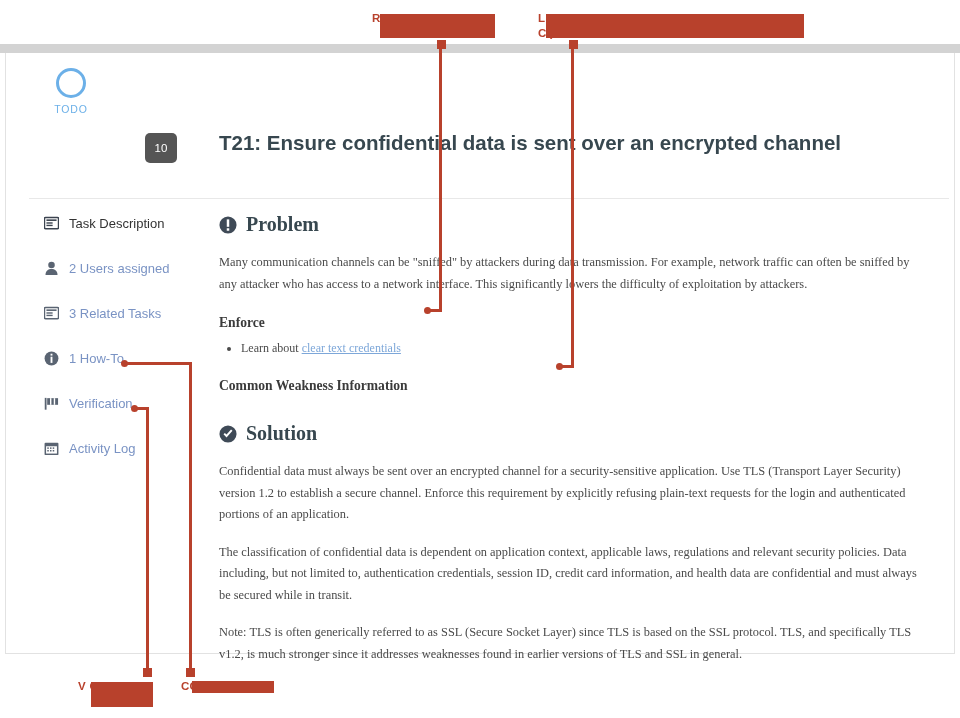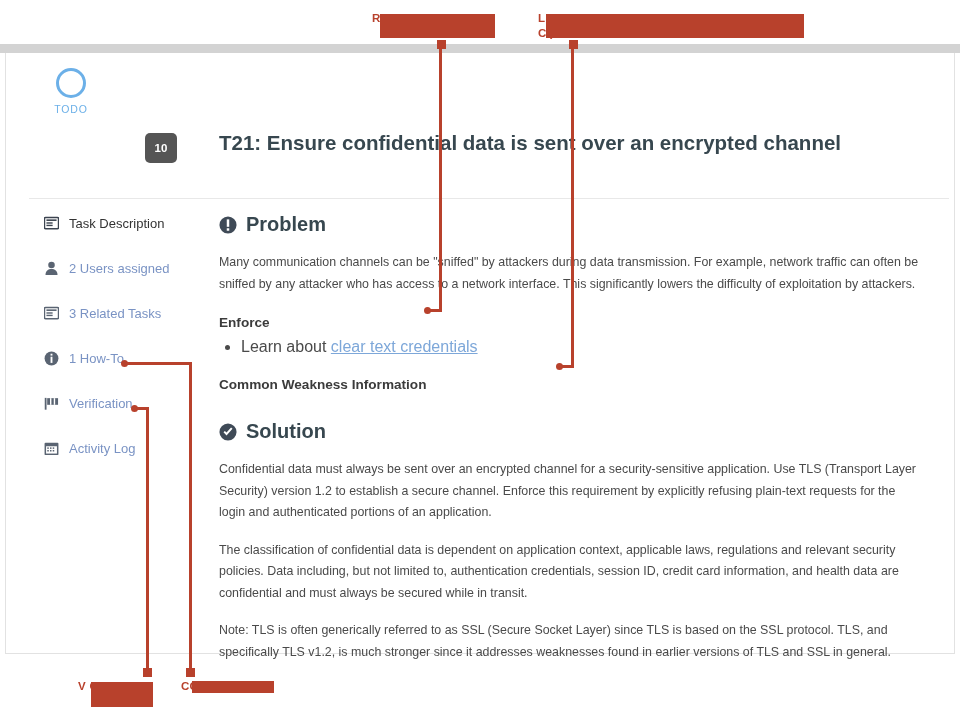--- a/index.html
+++ b/index.html
@@ -37,21 +37,21 @@
     width: 30px; height: 30px; margin: 0 auto;
     border: 3px solid #6cb0e8; border-radius: 50%;
   }
   .status-label {
     margin-top: 5px; font-size: 10.5px; color: #6cb0e8; letter-spacing: .8px;
   }
   .count-badge {
     position: absolute; left: 139px; top: 80px;
     width: 32px; height: 30px; border-radius: 5px;
     background: #555555; color: #ffffff;
-    font-size: 11.5px; font-weight: bold;
+    font-size: 11.5px; font-weight: normal;
     display: flex; align-items: center; justify-content: center;
   }
   .card-title {
     position: absolute; left: 213px; top: 78px;
     font-size: 20.5px; font-weight: bold; color: #37474f;
     white-space: nowrap;
   }
   .header-divider {
     position: absolute; left: 23px; top: 145px; width: 920px; height: 1px;
     background: #e8e8e8;
@@ -67,37 +67,37 @@
   .side-item.active { color: #333333; }
   .side-item .ico {
     width: 15px; height: 15px; display: inline-flex;
     align-items: center; justify-content: center;
     color: #5a6472; flex: 0 0 15px;
   }
   .side-item.active .ico { color: #3c4450; }
   .side-item svg { display: block; }
 
   
-  .content { position: absolute; left: 213px; top: 160px; width: 700px; }
+  .content { position: absolute; left: 213px; top: 160px; width: 700px; font-family: Liberation Serif, serif; }
   .sec-head {
     display: flex; align-items: center; gap: 9px;
     font-size: 20px; font-weight: bold; color: #37474f;
   }
   .sec-head .sico { width: 18px; height: 18px; color: #3f4a57; flex: 0 0 18px; }
   .sec-head .sico svg { display: block; }
   .para {
     font-size: 12.4px; color: #4a4a4a; line-height: 21.5px;
     margin: 16px 0 0 0;
   }
   .sub-head {
     font-size: 13.6px; font-weight: bold; color: #3b3b3b;
     margin: 20px 0 0 0;
   }
   .bullets { margin: 7px 0 0 0; padding-left: 22px; }
-  .bullets li { font-size: 16px; color: #4a4a4a; line-height: 20px; margin-top: 2px; }
+  .bullets li { font-size: 12px; color: #4a4a4a; line-height: 20px; margin-top: 2px; }
   .lnk { color: #7da7d9; }
   .spacer-14 { height: 14px; }
 
   
   .anno { position: absolute; left: 0; top: 0; width: 960px; height: 718px; pointer-events: none; }
   .an-label {
     position: absolute; font-size: 11.5px; font-weight: bold;
     color: #b8412c; letter-spacing: .3px; white-space: nowrap; line-height: 16px;
   }
   .an-redact { position: absolute; background: #b8412c; }

